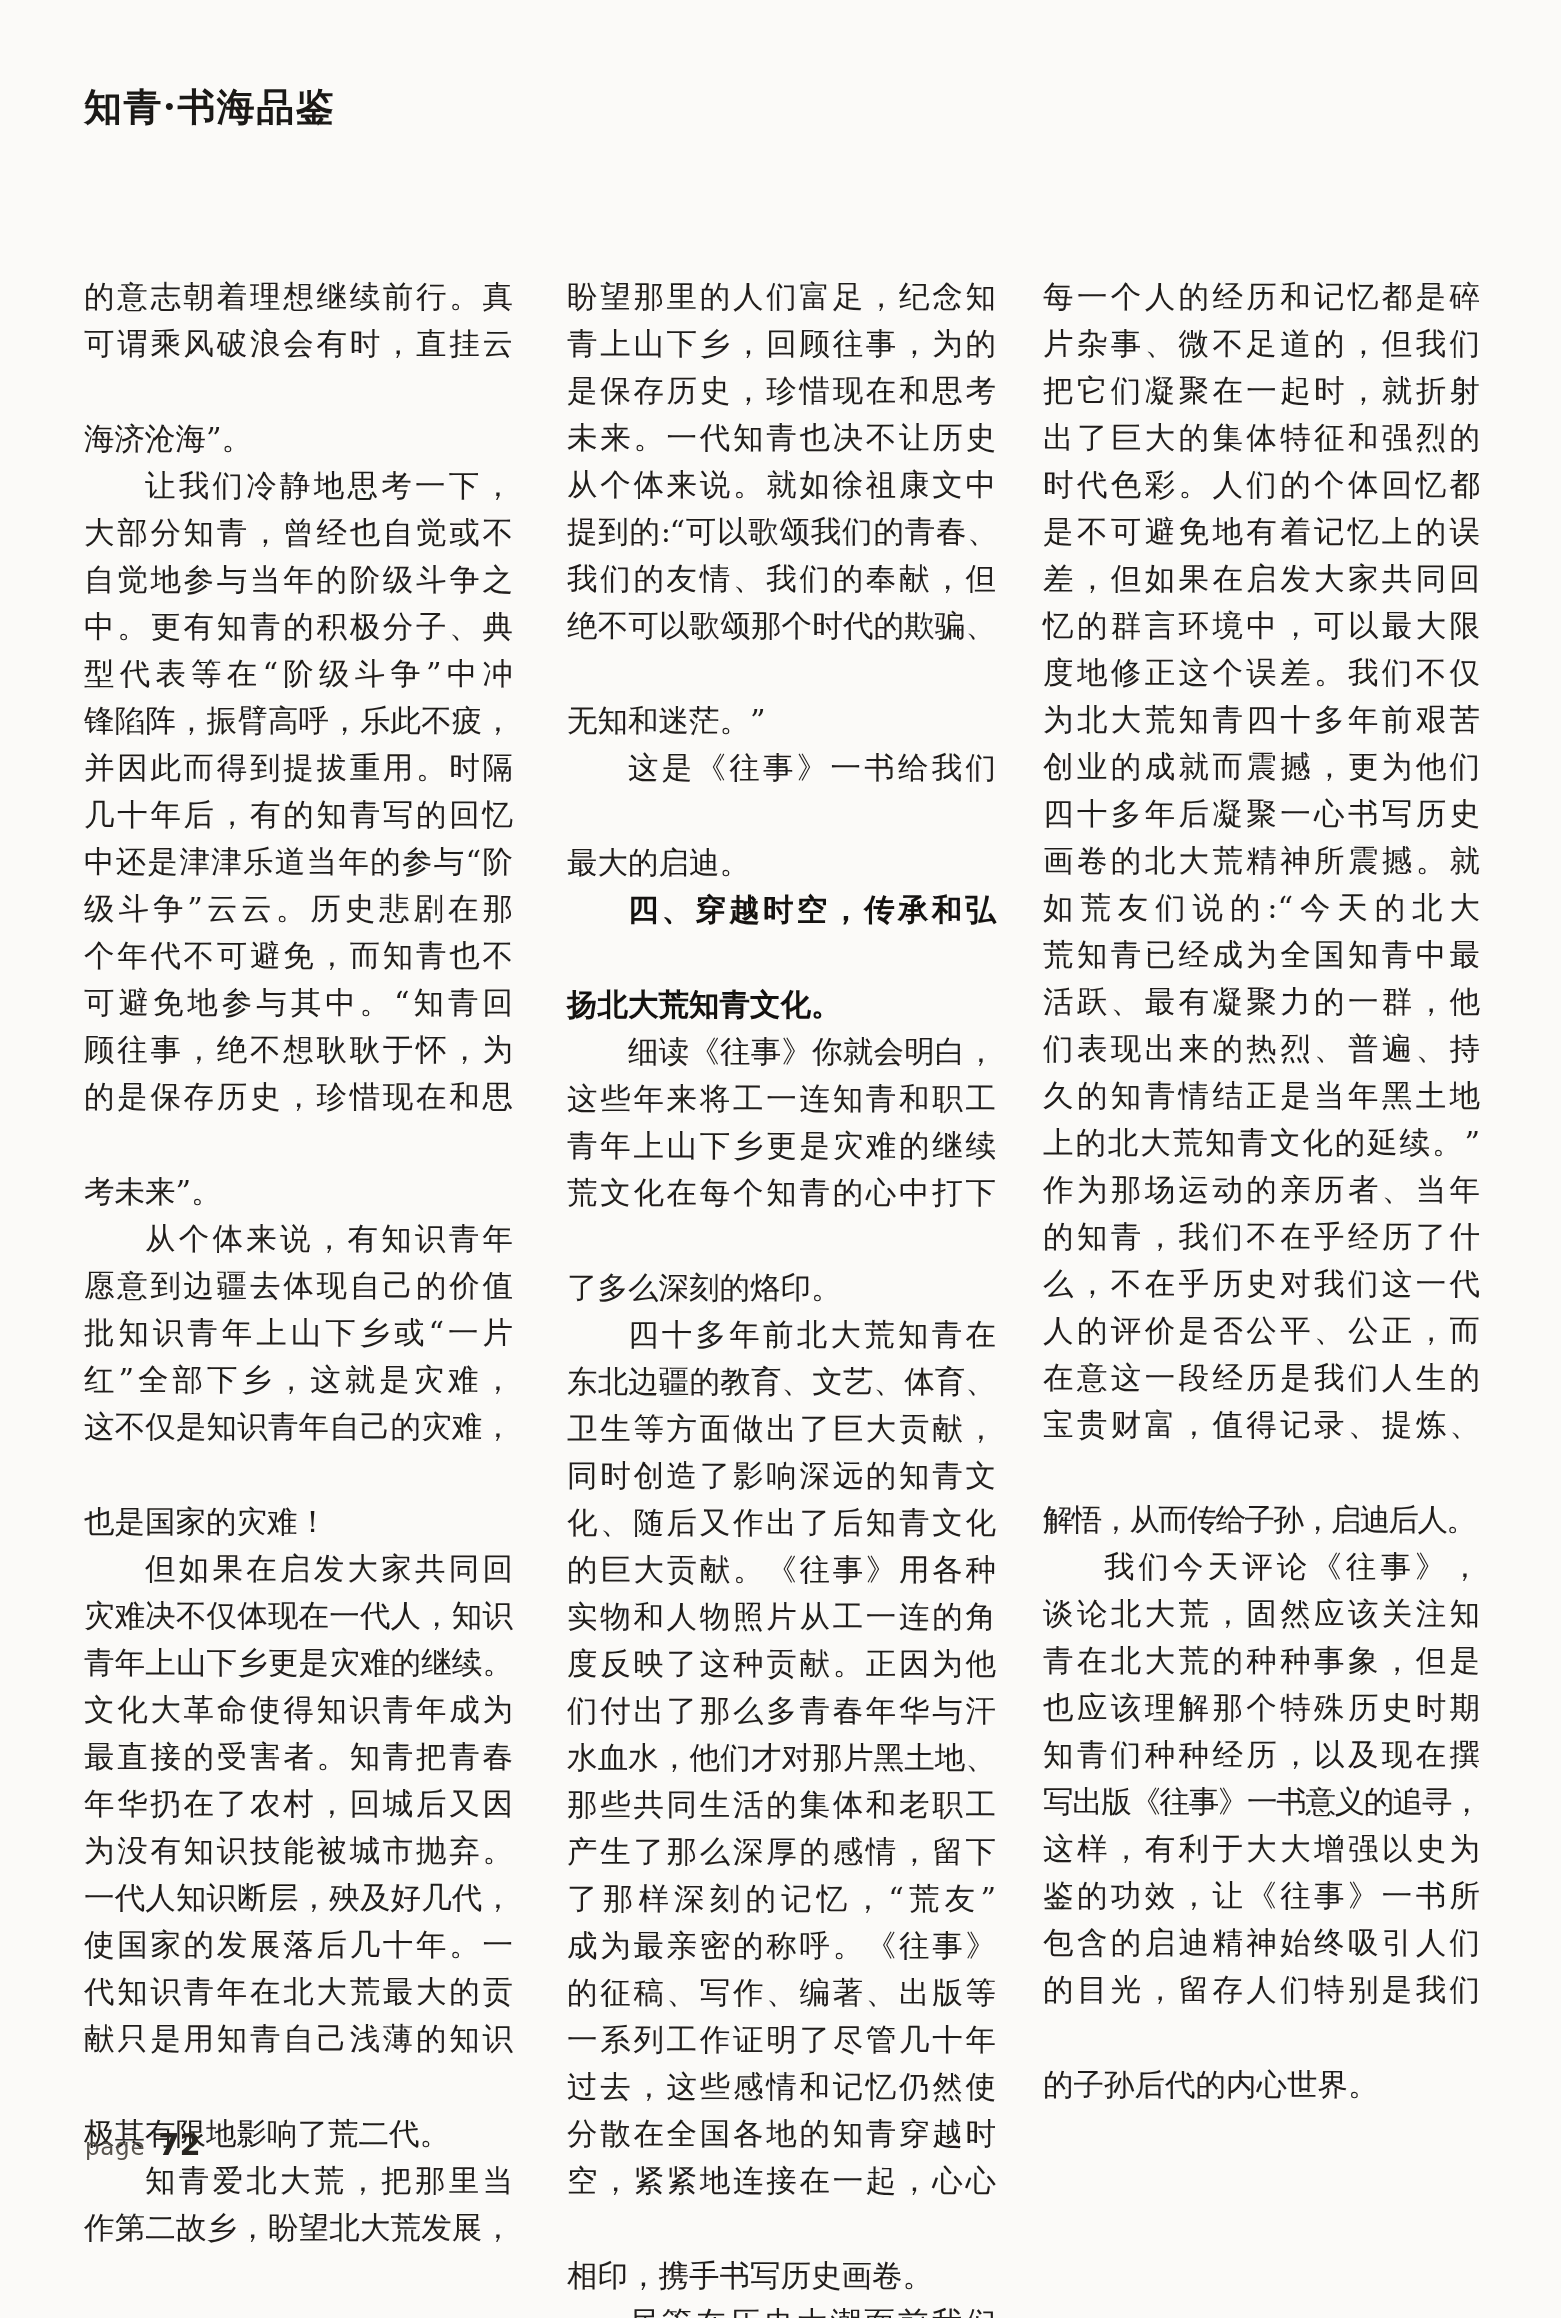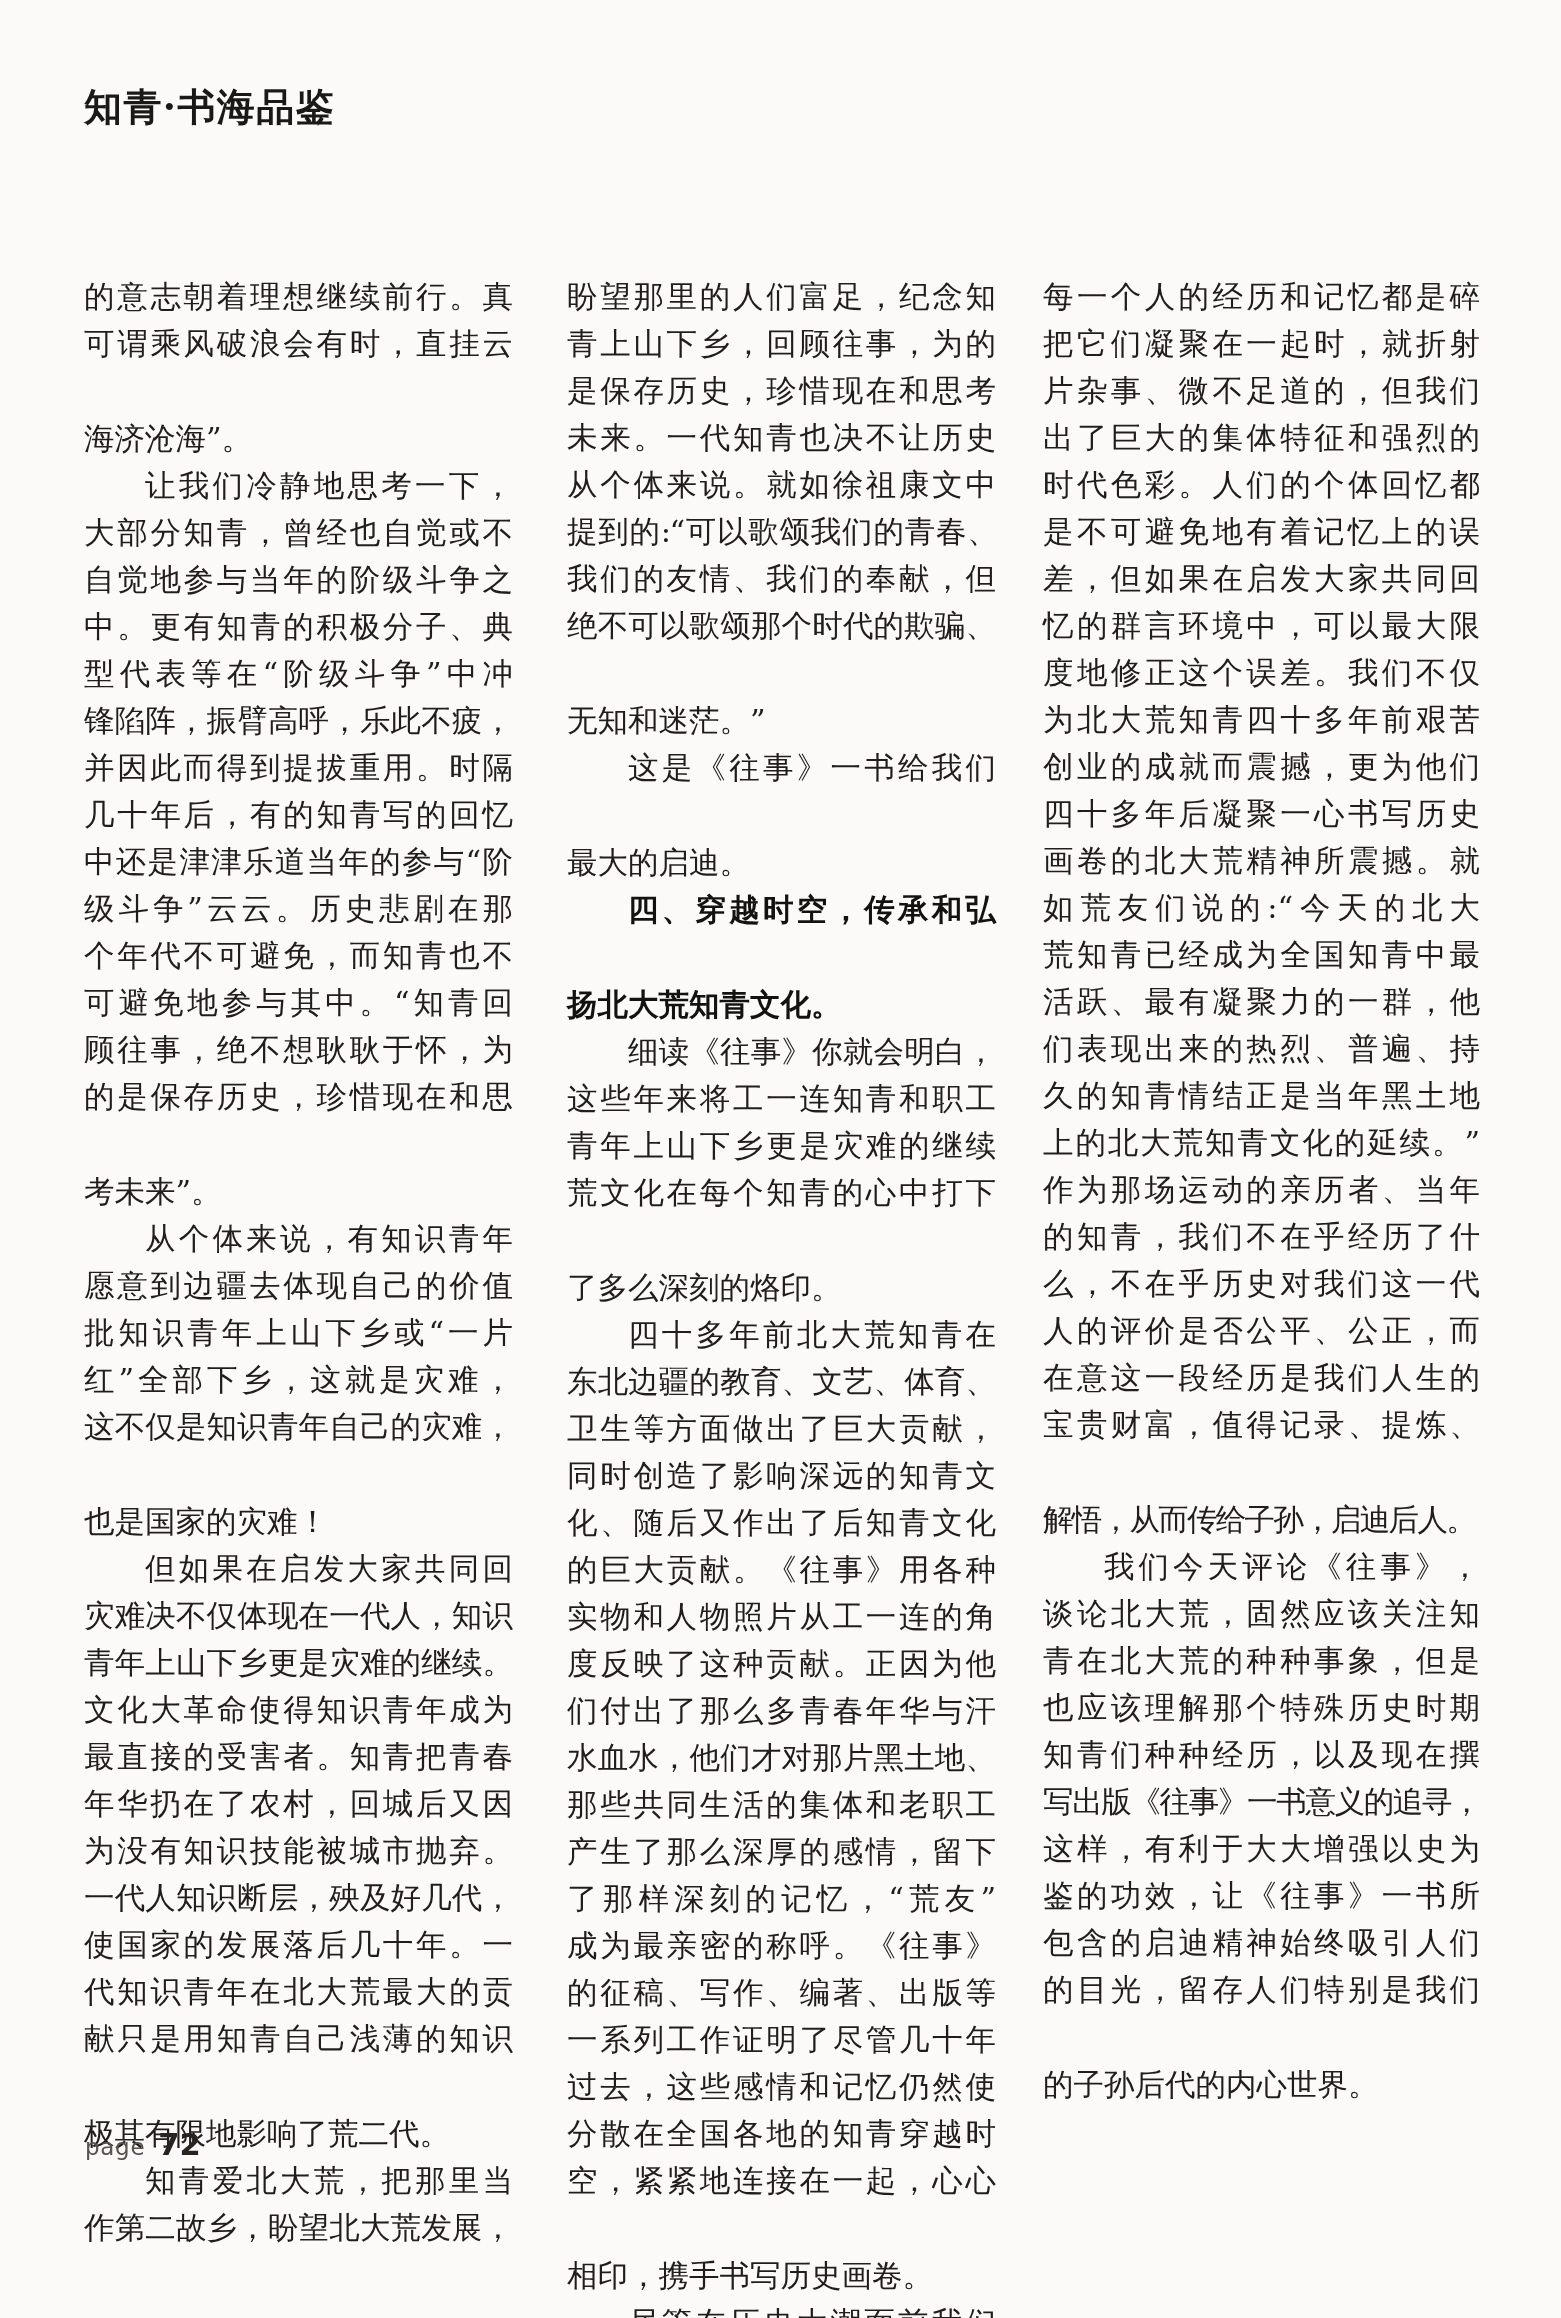--- a/index.html
+++ b/index.html
@@ -128,22 +128,22 @@
       <div class="line">一系列工作证明了尽管几十年</div>
       <div class="line">过去，这些感情和记忆仍然使</div>
       <div class="line">分散在全国各地的知青穿越时</div>
       <div class="line">空，紧紧地连接在一起，心心</div>
       <div class="line end">相印，携手书写历史画卷。</div>
       <div class="line indent">尽管在历史大潮面前我们</div>
     </section>
 
   <section class="col col-3">
       <div class="line">每一个人的经历和记忆都是碎</div>
+      <div class="line">片杂事、微不足道的，但我们</div>
       <div class="line">把它们凝聚在一起时，就折射</div>
-      <div class="line">片杂事、微不足道的，但我们</div>
       <div class="line">出了巨大的集体特征和强烈的</div>
       <div class="line">时代色彩。人们的个体回忆都</div>
       <div class="line">是不可避免地有着记忆上的误</div>
       <div class="line">差，但如果在启发大家共同回</div>
       <div class="line">忆的群言环境中，可以最大限</div>
       <div class="line">度地修正这个误差。我们不仅</div>
       <div class="line">为北大荒知青四十多年前艰苦</div>
       <div class="line">创业的成就而震撼，更为他们</div>
       <div class="line">四十多年后凝聚一心书写历史</div>
       <div class="line">画卷的北大荒精神所震撼。就</div>

